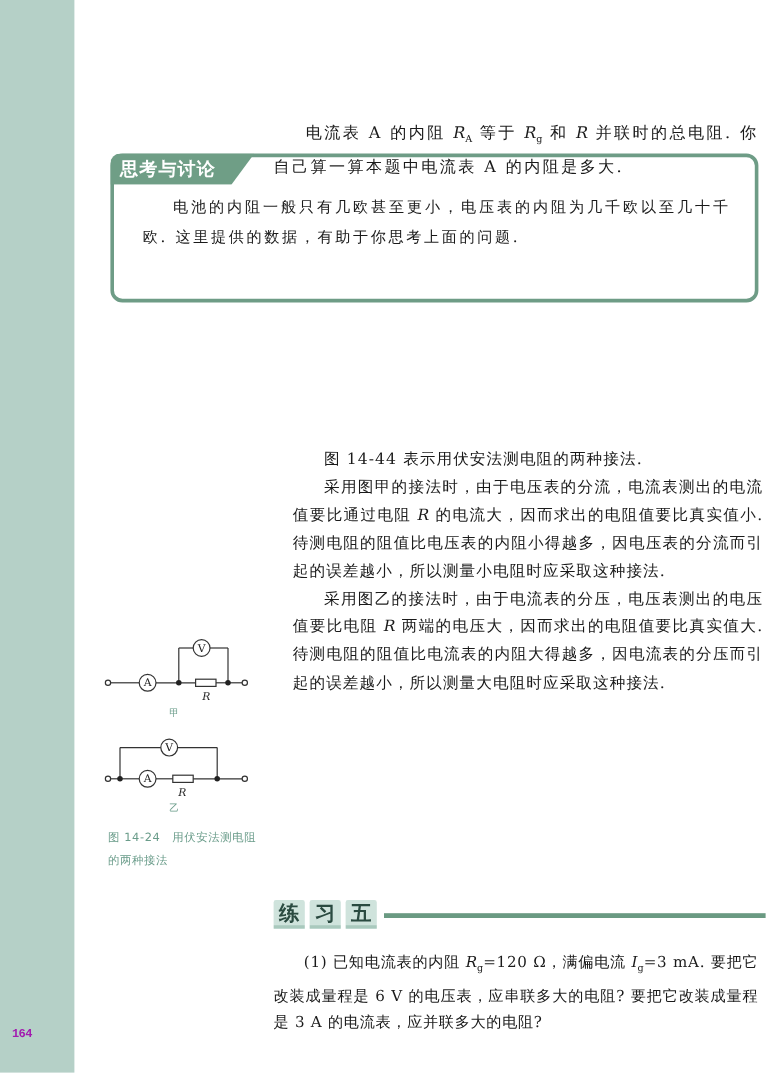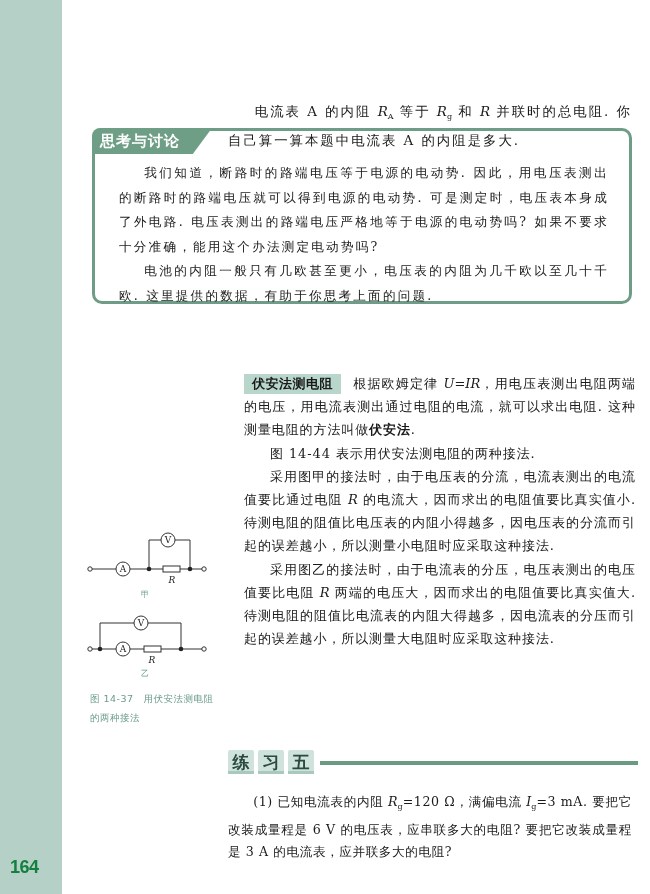--- a/index.html
+++ b/index.html
@@ -7,34 +7,34 @@
     width:650px; height:894px; position:relative; overflow:hidden;
     background:#ffffff;
     font-family:"DejaVu Serif", "Liberation Serif", serif;
     color:#1a1a1a;
   }
   .side-strip {
     position:absolute; left:0; top:0; width:62px; height:894px;
     background:#b5d0c7;
   }
   .page-number {
-    position:absolute; left:10px; top:857px; font-family:Liberation Sans, sans-serif;
-    font-size:18px; font-weight:bold; color:#15803d; letter-spacing:-0.5px;
+    position:absolute; left:10px; top:857px; font-family:Liberation Mono, monospace;
+    font-size:10px; font-weight:bold; color:#a21caf; letter-spacing:-0.5px;
   }
   .para {
     position:absolute; font-size:13.2px; line-height:23px; text-align:justify;
     letter-spacing:1.2px;
   }
   .indent { text-indent:2em; }
   i.math { font-family:"DejaVu Serif", serif; font-style:italic; letter-spacing:0; }
   sub { font-size:8px; vertical-align:-3px; font-style:normal; }
 
   
   .discuss-box {
-    position:absolute; left:92px; top:128px; width:540px; height:176px;
+    position:absolute; left:92px; top:128px; width:540px; height:124px;
     border:3px solid #6e9c86; border-radius:10px; box-sizing:border-box;
   }
   .discuss-tab {
     position:absolute; left:-3px; top:-3px; height:26px; width:120px;
     background:#6f9e86; color:#fff;
     font-family:"DejaVu Sans", sans-serif; font-weight:bold; font-size:15px;
     line-height:26px; padding-left:8px; box-sizing:border-box; letter-spacing:1px;
     clip-path: polygon(0 0, 100% 0, 84% 100%, 0 100%);
     border-top-left-radius:8px;
   }
@@ -78,27 +78,25 @@
 <div class="side-strip"></div>
 <div class="page-number">164</div>
 
 <div class="para indent" style="left:228px; top:52px; width:404px; font-size:13.4px; line-height:24px; letter-spacing:2px;margin-top:48px;">
   <span>电流表 A 的内阻 </span><i class="math"><span>R</span><sub>A</sub></i><span> 等于 </span><i class="math"><span>R</span><sub>g</sub></i><span> 和 </span><i class="math">R</i><span> 并联时的总电阻. 你自己算一算本题中电流表 A 的内阻是多大.</span>
 </div>
 
 <div class="discuss-box">
   <div class="discuss-tab">思考与讨论</div>
   <div class="discuss-text">
-    <div class="indent">我们知道，断路时的路端电压等于电源的电动势. 因此，用电压表测出的断路时的路端电压就可以得到电源的电动势. 可是测定时，电压表本身成了外电路. 电压表测出的路端电压严格地等于电源的电动势吗? 如果不要求十分准确，能用这个办法测定电动势吗?</div>
     <div class="indent">电池的内阻一般只有几欧甚至更小，电压表的内阻为几千欧以至几十千欧. 这里提供的数据，有助于你思考上面的问题.</div>
   </div>
 </div>
 
 <div class="para" style="left:244px; top:372px; width:392px; font-size:13px; line-height:23.2px; letter-spacing:0.9px; font-family:'DejaVu Serif', serif;">
-  <div class="indent" style="text-indent:0; padding-left:12px; margin-left:-12px;"><span class="method-label">伏安法测电阻</span><span>根据欧姆定律 </span><i class="math">U=IR</i><span>，用电压表测出电阻两端的电压，用电流表测出通过电阻的电流，就可以求出电阻. 这种测量电阻的方法叫做</span><b class="kw">伏安法</b><span>.</span></div>
   <div class="indent">图 14-44 表示用伏安法测电阻的两种接法.</div>
   <div class="indent"><span>采用图甲的接法时，由于电压表的分流，电流表测出的电流值要比通过电阻 </span><i class="math">R</i><span> 的电流大，因而求出的电阻值要比真实值小. 待测电阻的阻值比电压表的内阻小得越多，因电压表的分流而引起的误差越小，所以测量小电阻时应采取这种接法.</span></div>
   <div class="indent"><span>采用图乙的接法时，由于电流表的分压，电压表测出的电压值要比电阻 </span><i class="math">R</i><span> 两端的电压大，因而求出的电阻值要比真实值大. 待测电阻的阻值比电流表的内阻大得越多，因电流表的分压而引起的误差越小，所以测量大电阻时应采取这种接法.</span></div>
 </div>
 
 <svg class="figure" viewBox="0 0 130 200" width="130" height="200">
   <g stroke="#333" stroke-width="1" fill="none">
 
     <circle cx="5" cy="44" r="2.2" fill="#fff"></circle>
     <line x1="7" y1="44" x2="31" y2="44"></line>
@@ -136,21 +134,21 @@
     <text x="38" y="47">A</text>
     <text x="83" y="18">V</text>
     <text x="87" y="58" font-style="italic">R</text>
     <text x="60" y="72" font-size="8" fill="#6a9c8a">甲</text>
     <text x="38" y="127">A</text>
     <text x="56" y="101">V</text>
     <text x="67" y="138" font-style="italic">R</text>
     <text x="60" y="151" font-size="8" fill="#6a9c8a">乙</text>
   </g>
 </svg>
-<div class="fig-caption">图 14-37　用伏安法测电阻的两种接法</div>
+<div class="fig-caption">图 14-24　用伏安法测电阻的两种接法</div>
 
 <div class="exercise-header">
   <div class="ex-tab" style="left:0;">练</div>
   <div class="ex-tab" style="left:30px;">习</div>
   <div class="ex-tab" style="left:60px;">五</div>
   <div class="ex-rule"></div>
 </div>
 
 <div class="para indent ex-text" style="left:228px; top:791px; width:404px;">
   <span>(1) 已知电流表的内阻 </span><i class="math"><span>R</span><sub>g</sub></i><span>=120 Ω，满偏电流 </span><i class="math"><span>I</span><sub>g</sub></i><span>=3 mA. 要把它改装成量程是 6 V 的电压表，应串联多大的电阻? 要把它改装成量程是 3 A 的电流表，应并联多大的电阻?</span>

